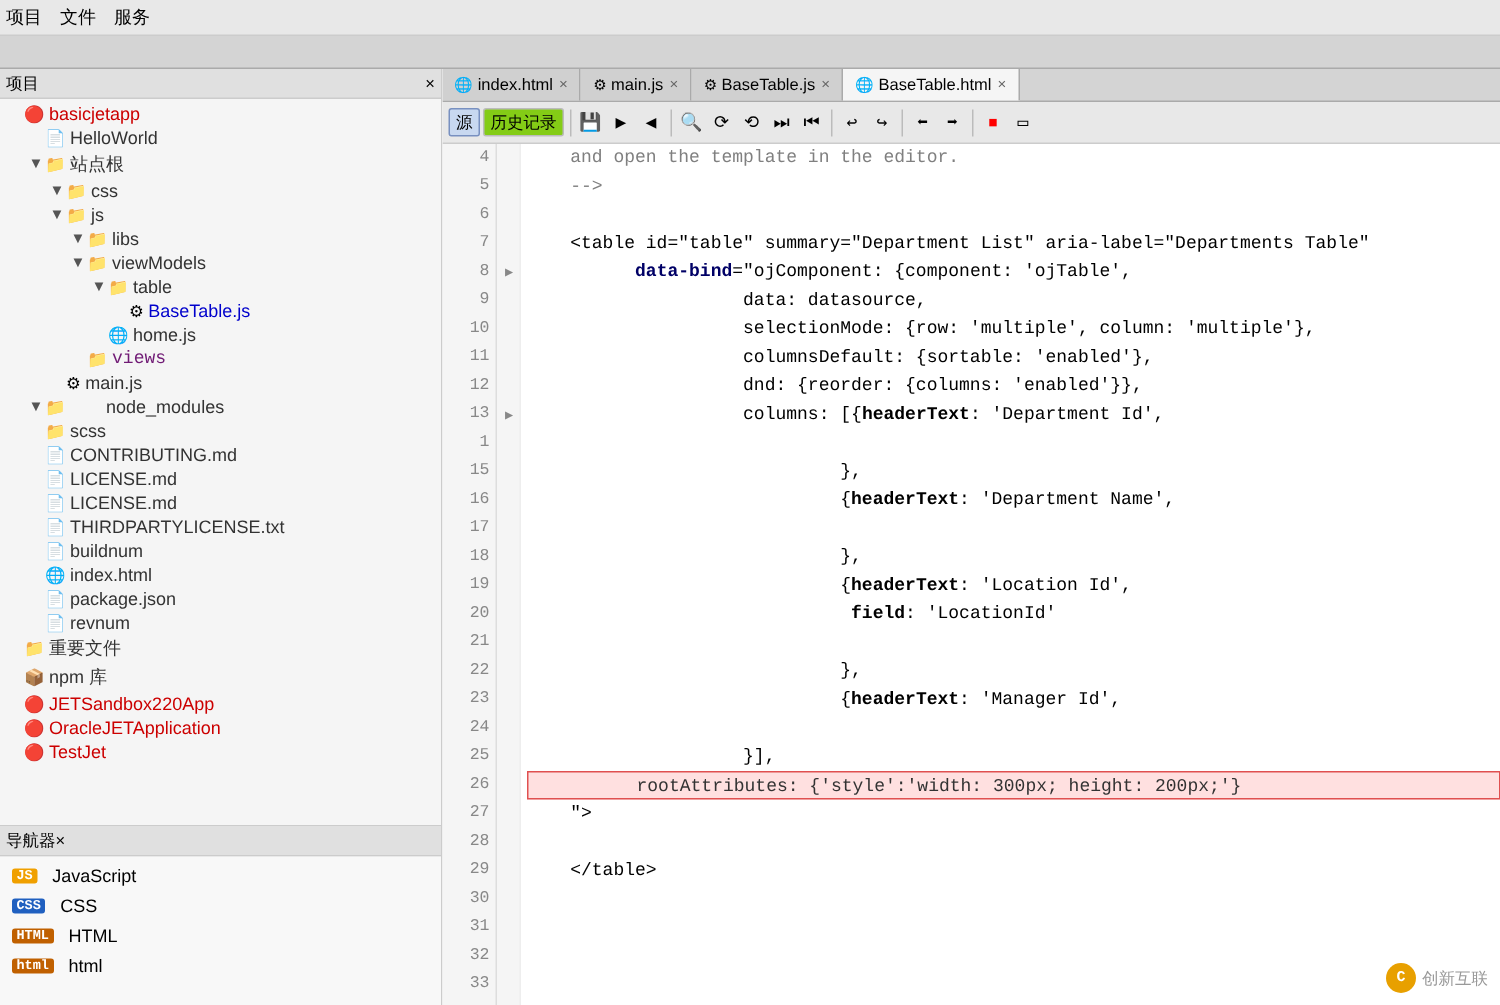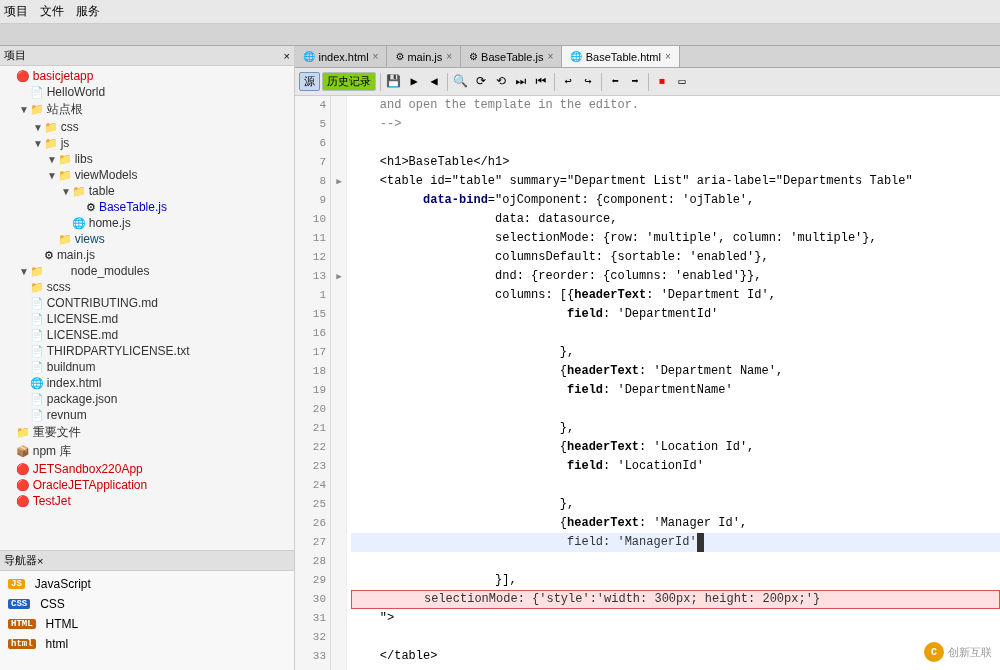--- a/index.html
+++ b/index.html
@@ -60,21 +60,21 @@
 
     .editor-content { flex: 1; overflow: auto; display: flex; }
     .line-numbers { width: 36px; background: #f5f5f5; border-right: 1px solid #ddd; text-align: right; padding: 0 4px; color: #888; font-size: 12px; line-height: 19px; user-select: none; }
     .line-number { height: 19px; display: flex; align-items: center; justify-content: flex-end; font-size: 11px; }
 
     .gutter { width: 16px; background: #f5f5f5; border-right: 1px solid #eee; }
     .gutter-cell { height: 19px; width: 16px; display: flex; align-items: center; justify-content: center; font-size: 9px; color: #ccc; }
     .gutter-cell.has-marker { color: #888; }
 
     .code-lines { flex: 1; overflow: auto; padding-left: 4px; }
-    .code-line { height: 19px; display: flex; align-items: center; white-space: pre; font-size: 12px; line-height: 19px; font-family: 'Courier New', monospace; }
+    .code-line { height: 19px; display: flex; white-space: pre; font-size: 12px; line-height: 19px; font-family: 'Courier New', monospace; }
     .code-line.error-highlight { background: #ffe0e0; border: 1px solid #e05050; }
     .code-line.cursor-line { background: #e8f0ff; }
 
     
     .bottom-panel { height: 120px; display: flex; flex-direction: column; border-top: 1px solid #ccc; }
     .bottom-panel-header { display: flex; align-items: center; background: #e0e0e0; border-bottom: 1px solid #ccc; padding: 2px 4px; font-size: 11px; font-family: 'Microsoft YaHei', sans-serif; }
     .bottom-panel-content { flex: 1; background: #f8f8f8; padding: 4px; display: flex; flex-direction: column; gap: 2px; overflow: auto; }
     .nav-item { display: flex; align-items: center; padding: 2px 4px; cursor: pointer; }
     .nav-item .nav-icon { margin-right: 4px; font-size: 11px; }
     .nav-item .nav-label { font-size: 12px; font-family: 'Microsoft YaHei', sans-serif; }
@@ -163,21 +163,21 @@
           <div class="tree-item">
             <span class="indent" style="width:60px;display:inline-block;"></span>
             <span class="arrow"></span>
             <span class="icon" style="margin-right:3px;">🌐</span>
             <span class="label" style="color:#333;">home.js</span>
           </div>
           <div class="tree-item">
             <span class="indent" style="width:46px;display:inline-block;"></span>
             <span class="arrow"></span>
             <span class="icon" style="margin-right:3px;">📁</span>
-            <span class="label" style="color:#0c4a6e;">views</span>
+            <span class="label" style="color:#701a75;font-family:Liberation Mono, monospace;">views</span>
           </div>
           <div class="tree-item">
             <span class="indent" style="width:32px;display:inline-block;"></span>
             <span class="arrow"></span>
             <span class="icon" style="margin-right:3px;">⚙</span>
             <span class="label" style="color:#333;">main.js</span>
           </div>
           <div class="tree-item">
             <span class="indent" style="width:18px;display:inline-block;"></span>
             <span class="arrow">▼</span>
@@ -410,44 +410,40 @@
           <div class="gutter-cell"></div>
           <div class="gutter-cell"></div>
           <div class="gutter-cell"></div>
           <div class="gutter-cell"></div>
           <div class="gutter-cell"></div>
         </div>
       <div class="code-lines" id="code-lines">
           <div class="code-line"><span style="color:#808080;">    and open the template in the editor.</span></div>
           <div class="code-line"><span style="color:#808080;">    --&gt;</span></div>
           <div class="code-line"><span></span></div>
-          <div class="code-line"><span style="color:#000;">    &lt;h1&gt;BaseTable&lt;/h1&gt;</span></div>
           <div class="code-line"><span style="color:#000;">    &lt;table id="table" summary="Department List" aria-label="Departments Table"</span></div>
           <div class="code-line"><span>          <span style="color:#000066;font-weight:bold;">data-bind</span>="ojComponent: {component: 'ojTable',</span></div>
           <div class="code-line"><span>                    data: datasource,</span></div>
           <div class="code-line"><span>                    selectionMode: {row: 'multiple', column: 'multiple'},</span></div>
           <div class="code-line"><span>                    columnsDefault: {sortable: 'enabled'},</span></div>
           <div class="code-line"><span>                    dnd: {reorder: {columns: 'enabled'}},</span></div>
           <div class="code-line"><span>                    columns: [{<span style="font-weight:bold;">headerText</span>: 'Department Id',</span></div>
-          <div class="code-line"><span>                              <span style="font-weight:bold;">field</span>: 'DepartmentId'</span></div>
           <div class="code-line"><span></span></div>
           <div class="code-line"><span>                             },</span></div>
           <div class="code-line"><span>                             {<span style="font-weight:bold;">headerText</span>: 'Department Name',</span></div>
-          <div class="code-line"><span>                              <span style="font-weight:bold;">field</span>: 'DepartmentName'</span></div>
           <div class="code-line"><span></span></div>
           <div class="code-line"><span>                             },</span></div>
           <div class="code-line"><span>                             {<span style="font-weight:bold;">headerText</span>: 'Location Id',</span></div>
           <div class="code-line"><span>                              <span style="font-weight:bold;">field</span>: 'LocationId'</span></div>
           <div class="code-line"><span></span></div>
           <div class="code-line"><span>                             },</span></div>
           <div class="code-line"><span>                             {<span style="font-weight:bold;">headerText</span>: 'Manager Id',</span></div>
-          <div class="code-line cursor-line"><span style="color:#333;">                              field: 'ManagerId'</span><span style="background:#333;color:transparent;">|</span></div>
           <div class="code-line"><span></span></div>
           <div class="code-line"><span>                    }],</span></div>
-          <div class="code-line error-highlight"><span style="color:#333;">          selectionMode: {'style':'width: 300px; height: 200px;'}</span></div>
+          <div class="code-line error-highlight"><span style="color:#333;">          rootAttributes: {'style':'width: 300px; height: 200px;'}</span></div>
           <div class="code-line"><span>    "&gt;</span></div>
           <div class="code-line"><span></span></div>
           <div class="code-line"><span style="color:#000;">    &lt;/table&gt;</span></div>
           <div class="code-line"><span></span></div>
         </div>
     </div>
   </div>
 </div>
 
 <div class="watermark">

